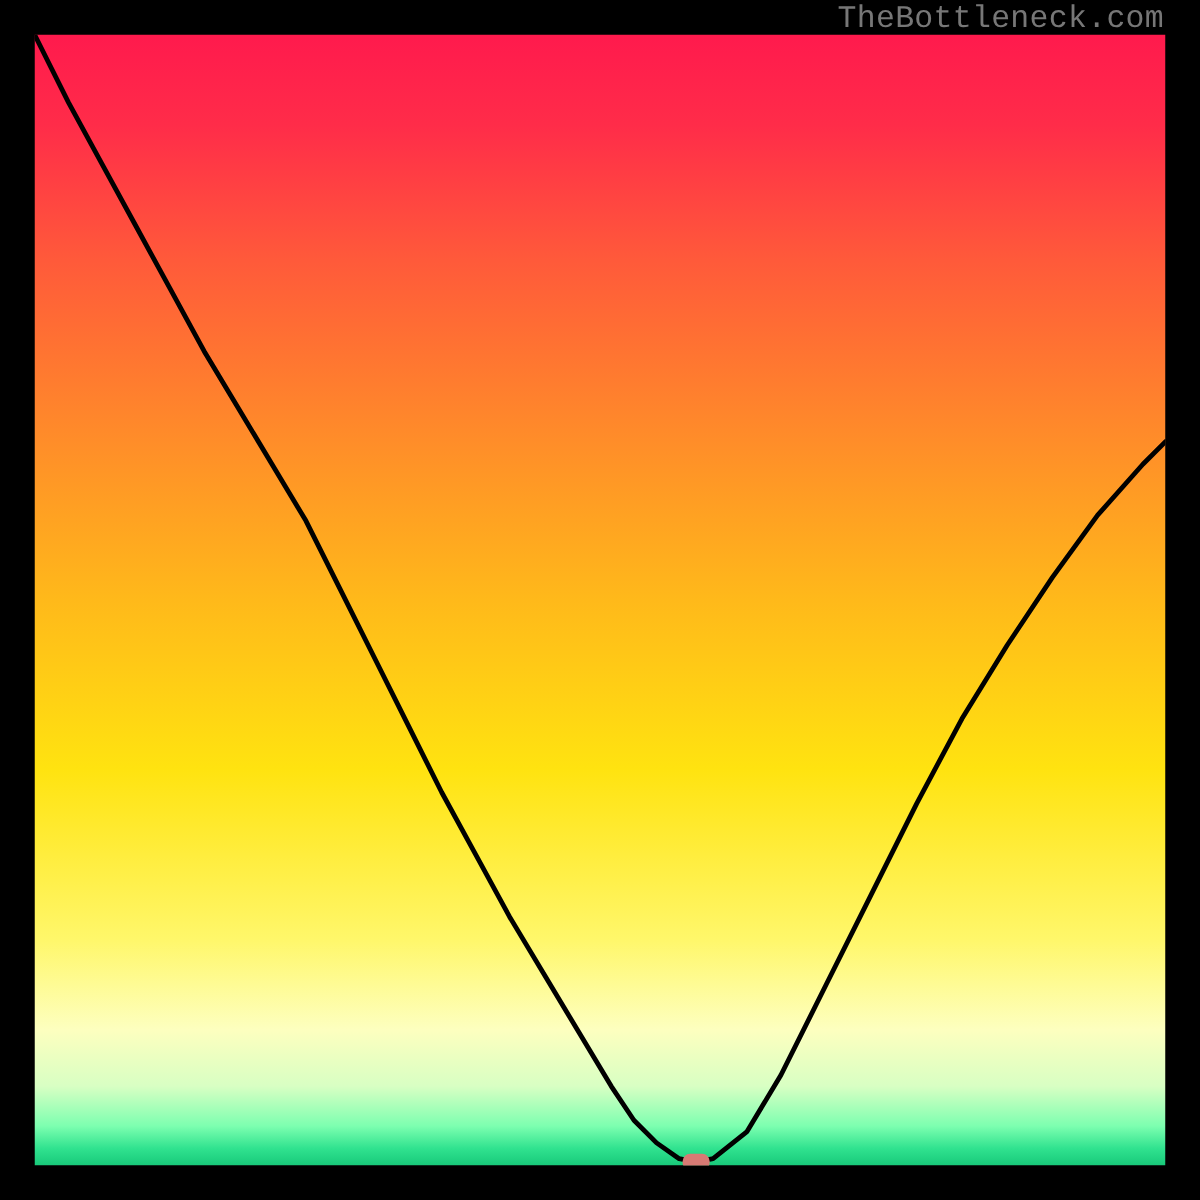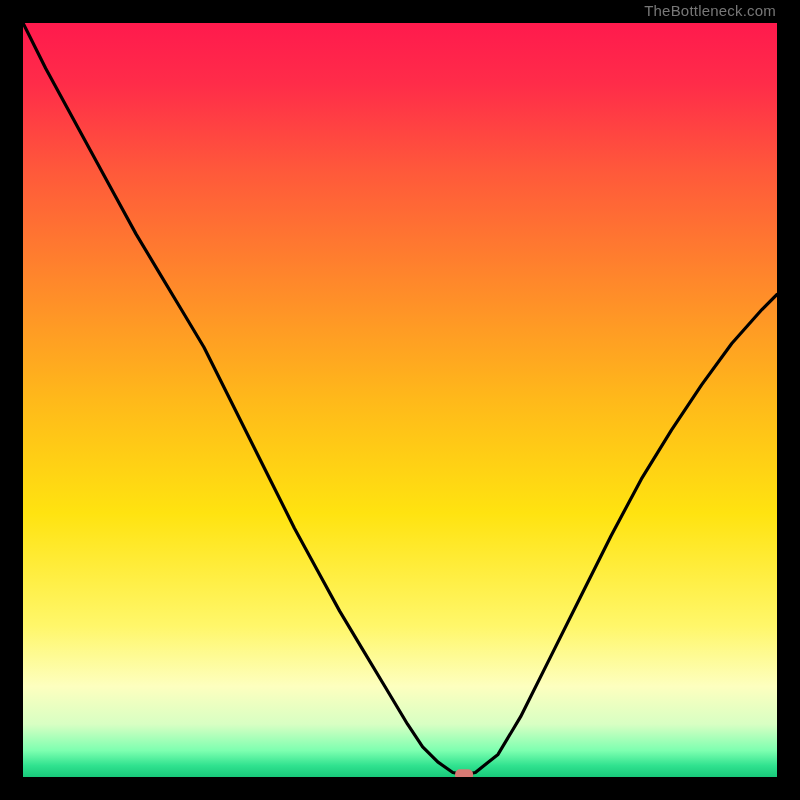--- a/index.html
+++ b/index.html
@@ -23,22 +23,22 @@
     left: 0;
     top: 0;
     width: 754px;
     height: 754px;
   }
   .watermark {
     position: absolute;
     top: 2px;
     right: 24px;
     color: #777;
-    font-family: Liberation Sans, sans-serif;
-    font-size: 15px;
+    font-family: Liberation Mono, monospace;
+    font-size: 21px;
     letter-spacing: 0.2px;
   }
 </style>
 </head>
 <body>
 
 <div class="frame">
   <svg class="plot-area" viewBox="0 0 754 754" preserveAspectRatio="none">
     <defs>
       <linearGradient id="bg-grad" x1="0" y1="0" x2="0" y2="1">

